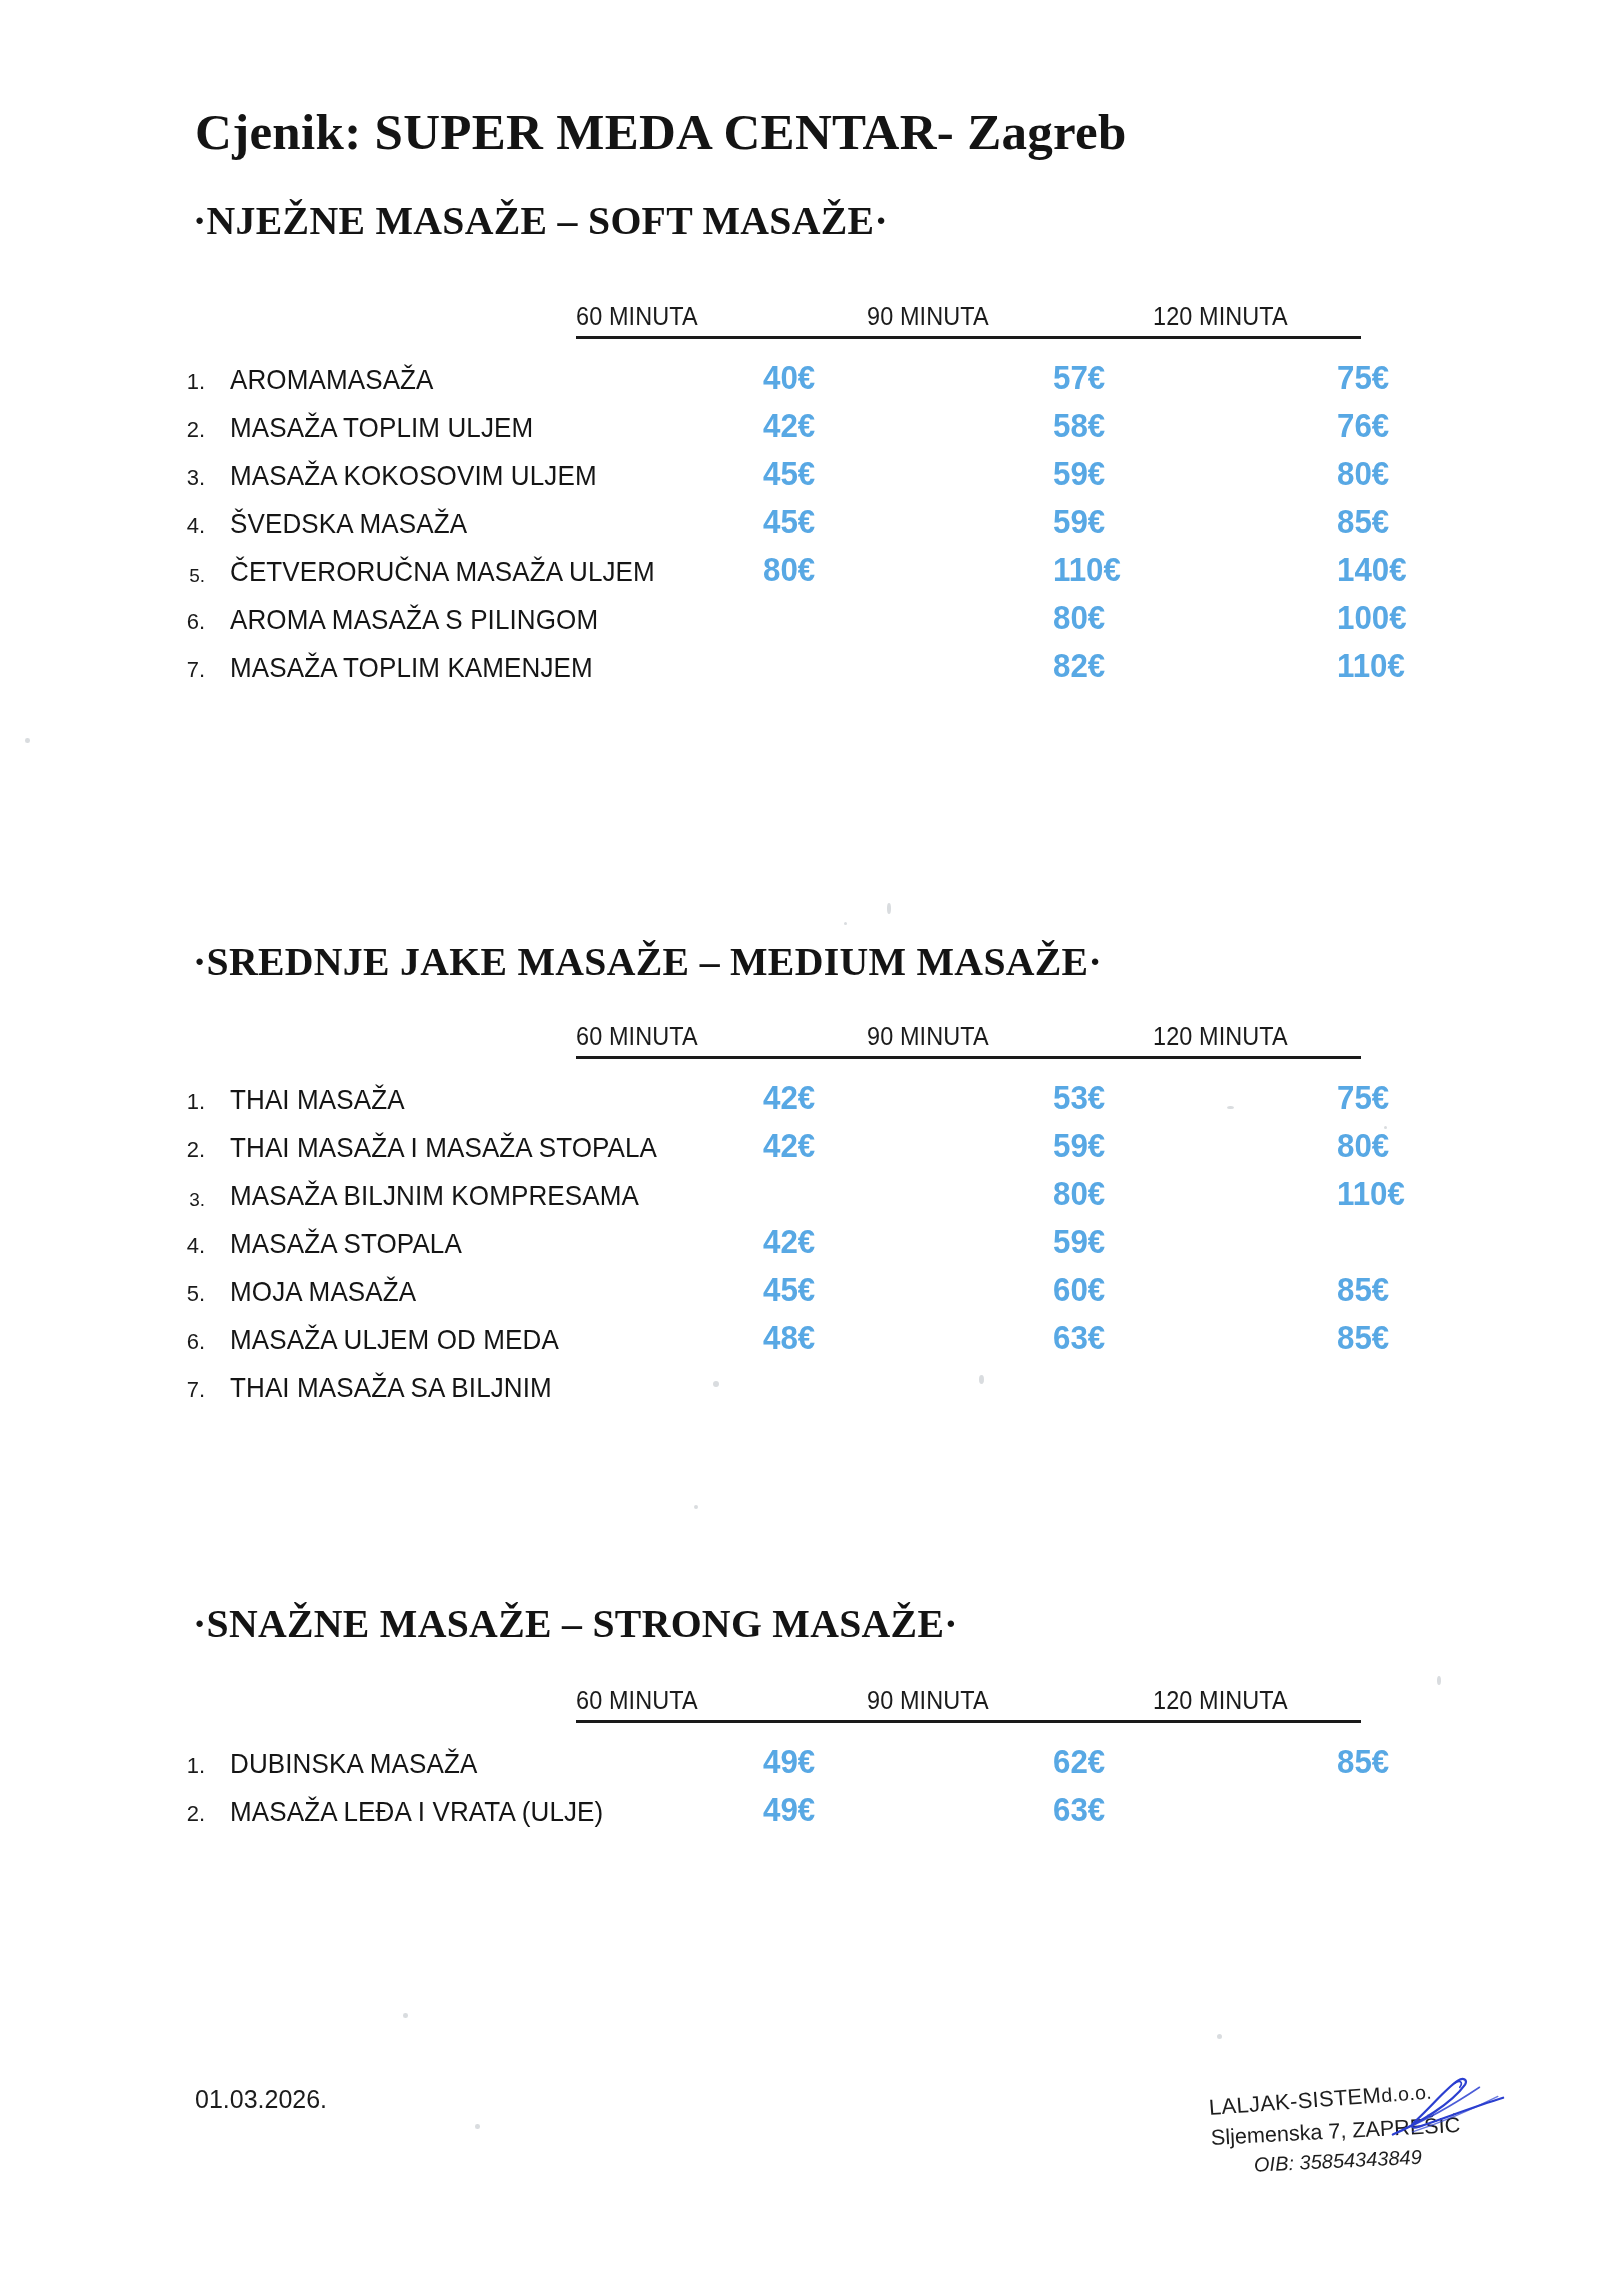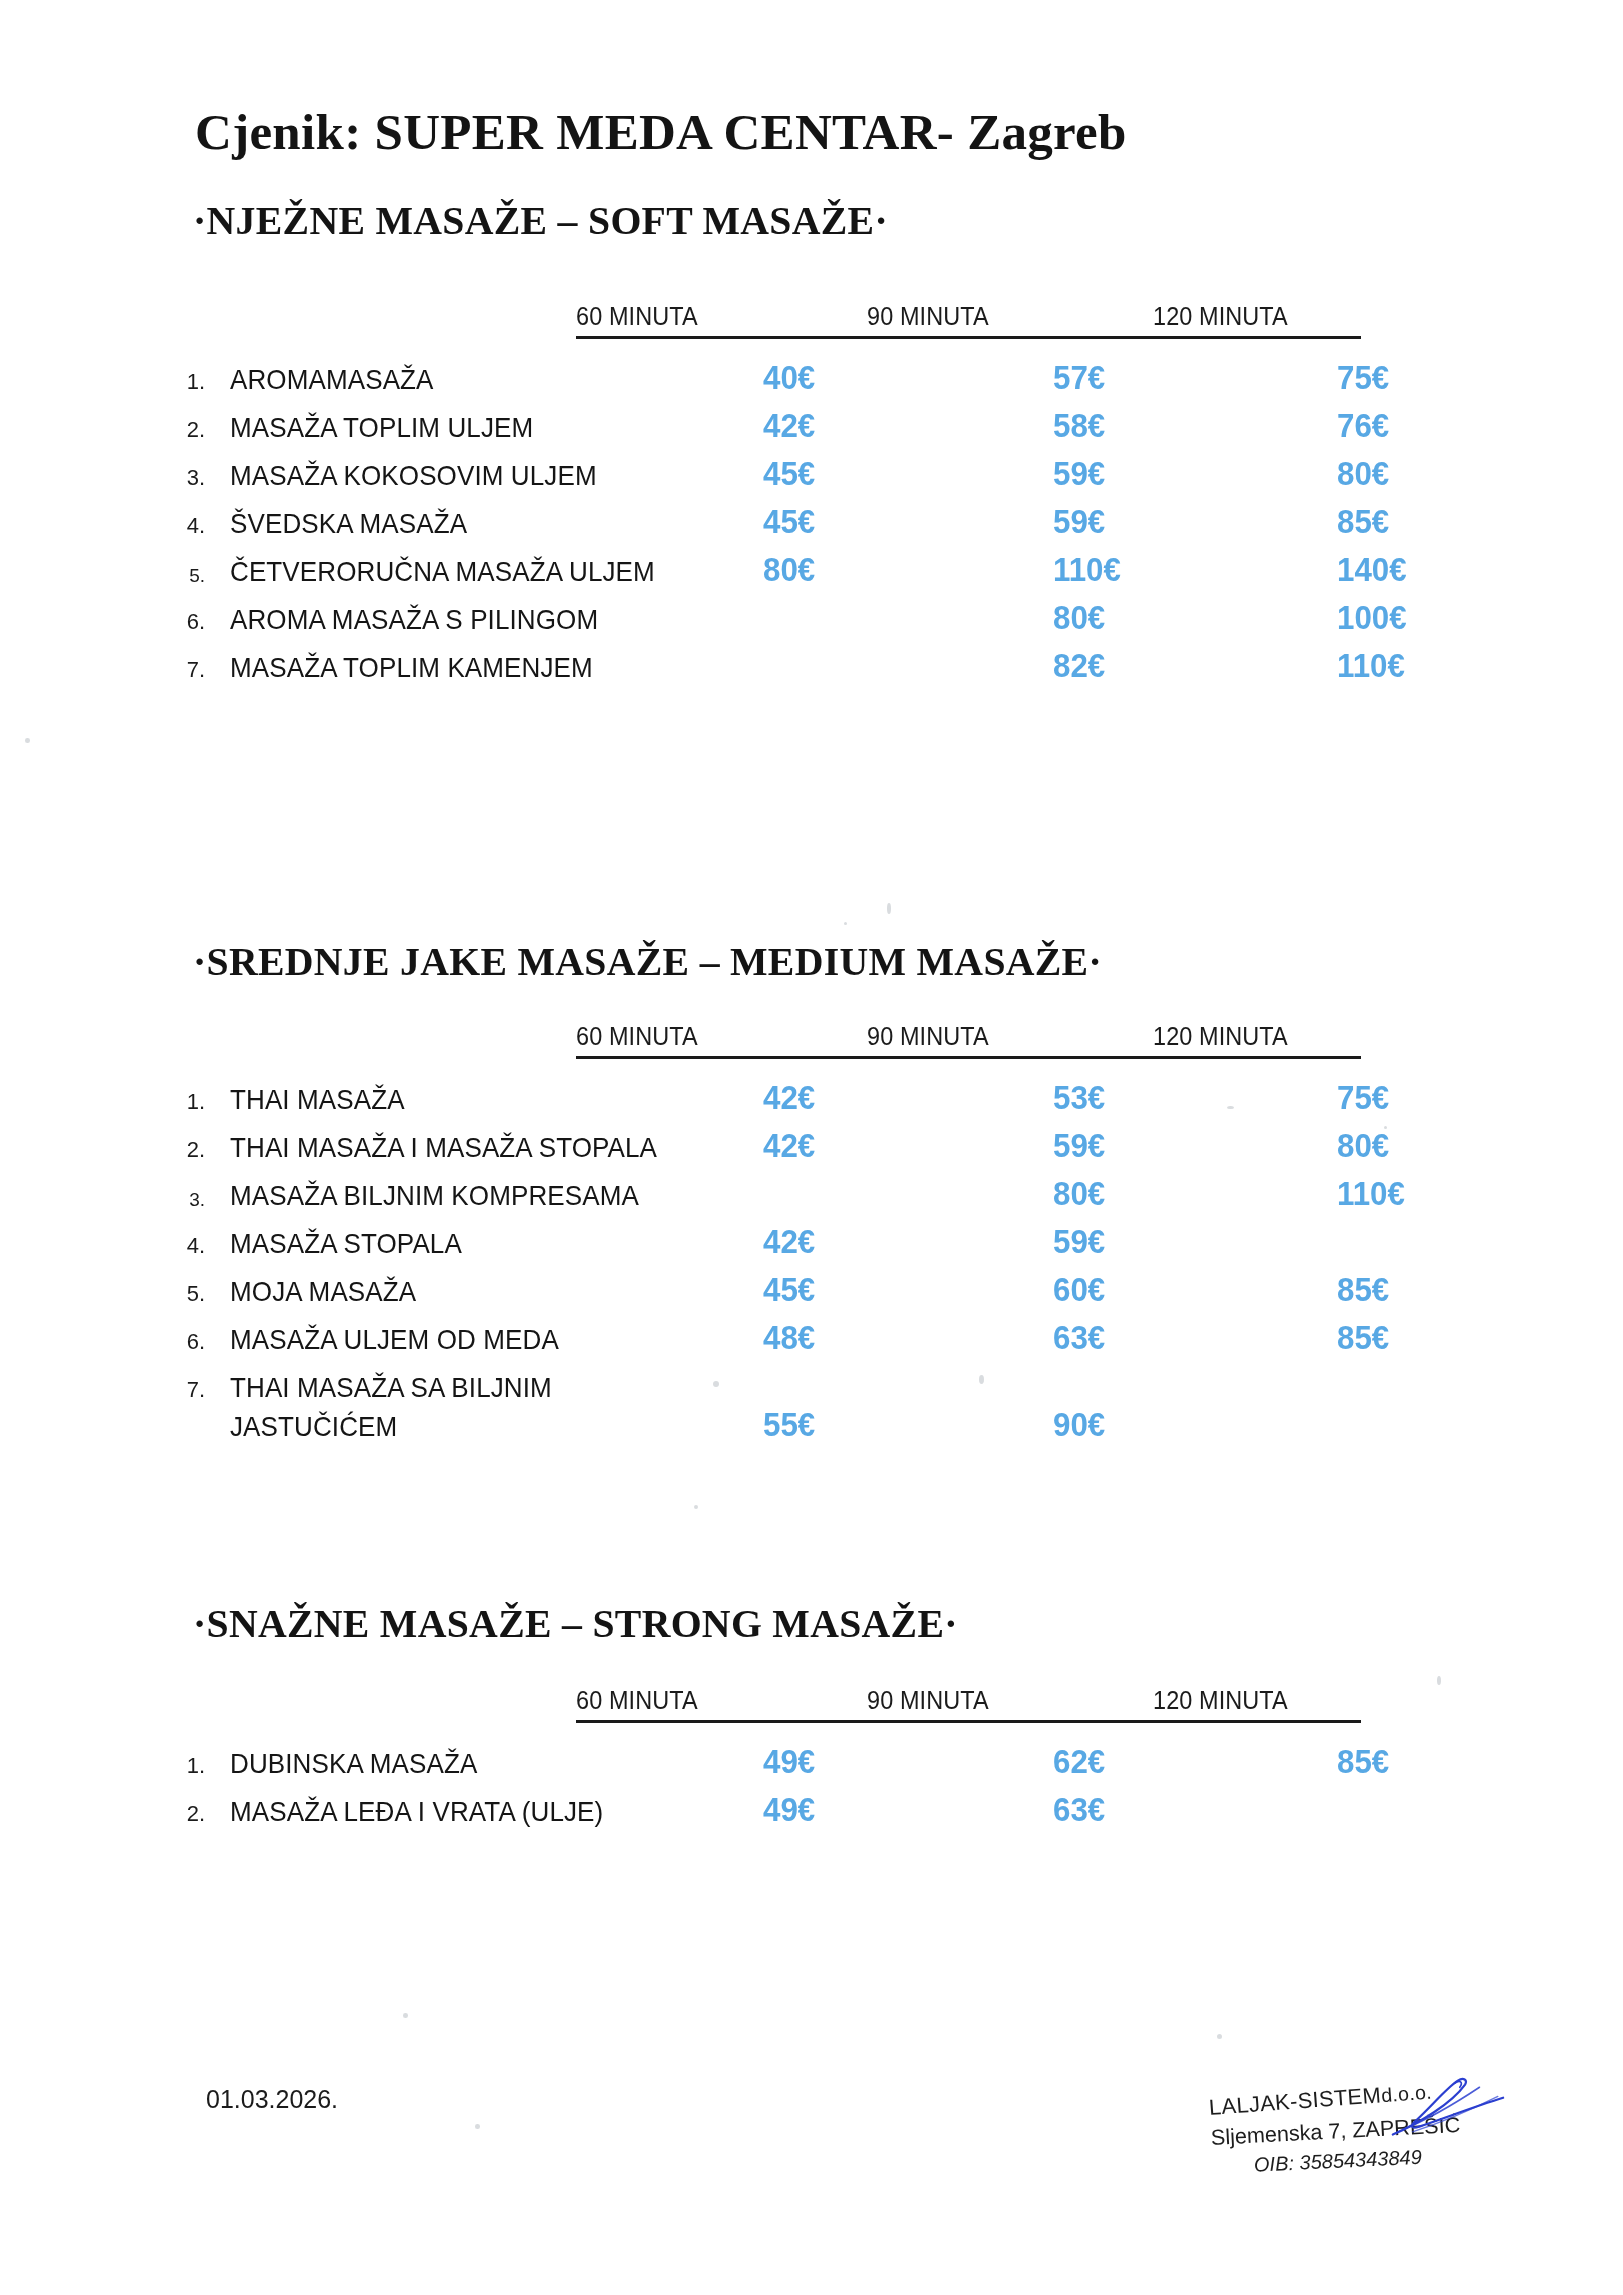--- a/index.html
+++ b/index.html
@@ -115,21 +115,21 @@
     transform: scaleX(0.92);
     transform-origin: left top;
   }
   .p60  { left: 763px; }
   .p90  { left: 1053px; }
   .p120 { left: 1337px; }
 
   
   .footer-date {
     position: absolute;
-    left: 206px;
+    left: 195px;
     top: 2085px;
     font-size: 25px;
     color: #1b1b1b;
   }
 
   .stamp {
     position: absolute;
     left: 1208px;
     top: 2095px;
     width: 340px;
@@ -310,27 +310,20 @@
       </div>
 
       <div class="row" style="height:39px;">
         <div class="row-idx">7.</div>
         <div class="row-name">THAI MASAŽA SA BILJNIM</div>
         <div class="price p60"></div>
         <div class="price p90"></div>
         <div class="price p120"></div>
       </div>
 
-      <div class="row">
-        <div class="row-idx"></div>
-        <div class="row-name">JASTUČIĆEM</div>
-        <div class="price p60">55€</div>
-        <div class="price p90">90€</div>
-        <div class="price p120"></div>
-      </div>
 
     </div>
   </div>
 
   <div class="section-title" style="left:193px; top:1599px;">·SNAŽNE MASAŽE – STRONG MASAŽE·</div>
 
   <div class="table" style="left:0px; top:1672px;">
     <div class="thead">
       <div class="th th-60">60 MINUTA</div>
       <div class="th th-90">90 MINUTA</div>

